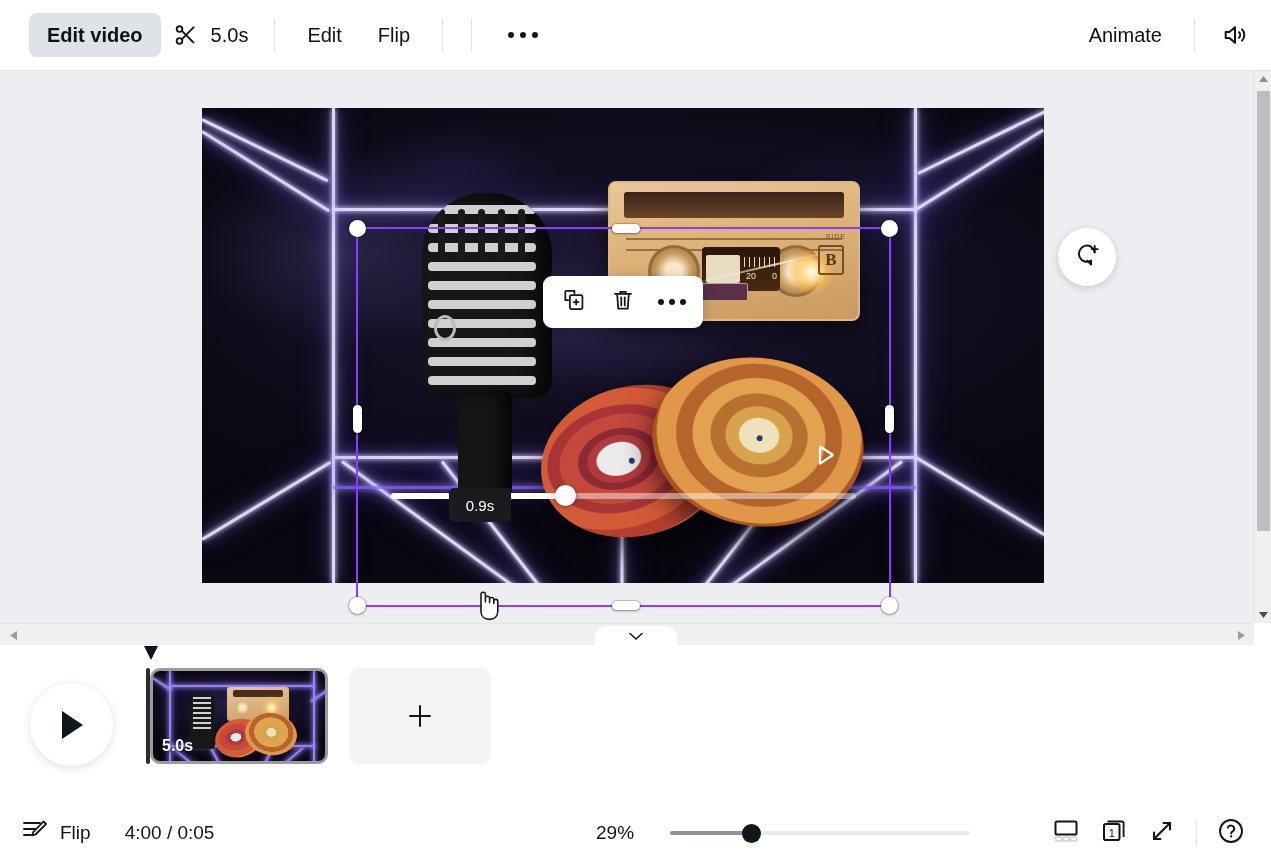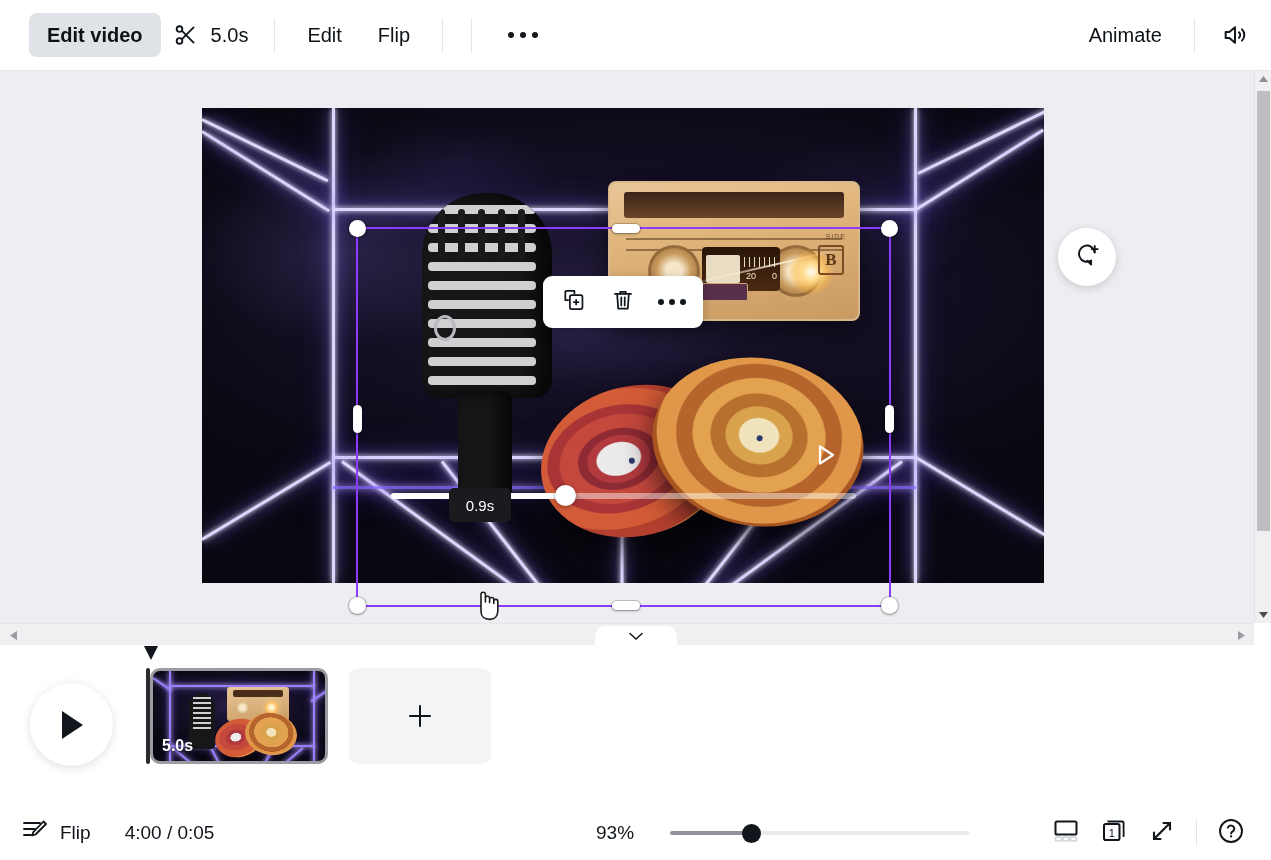--- a/index.html
+++ b/index.html
@@ -532,21 +532,21 @@
             <line x1="2" y1="17" x2="9" y2="17"></line>
           <path d="M21.5 3.5 L24 6 L13.5 16.5 L10.2 17.4 L11.2 14.2 Z" stroke-linejoin="round"></path>
         </svg>
       </span>
       <span>Flip</span>
     </div>
 
     <div class="time">4:00 / 0:05</div>
 
     <div class="zoom-wrap">
-      <div class="zoom-pct">93%</div>
+      <div class="zoom-pct">29%</div>
       <div class="zslider">
         <div class="ztrack-l"></div>
         <div class="ztrack-r"></div>
         <div class="zknob"></div>
       </div>
     </div>
 
     <div class="bot-icons">
       <div class="bi">
         <span>

